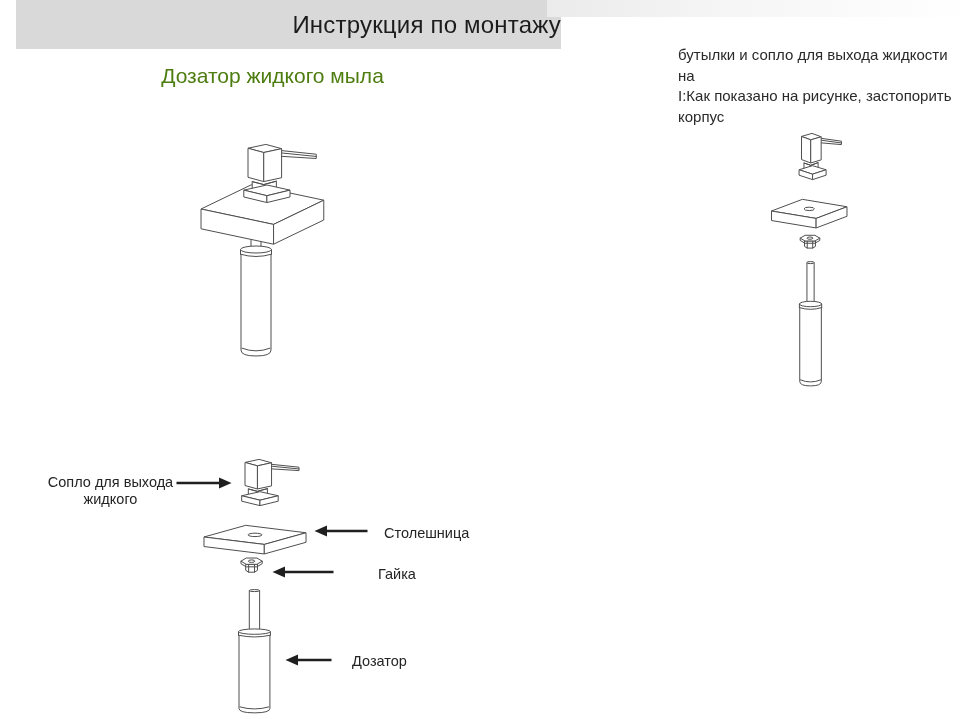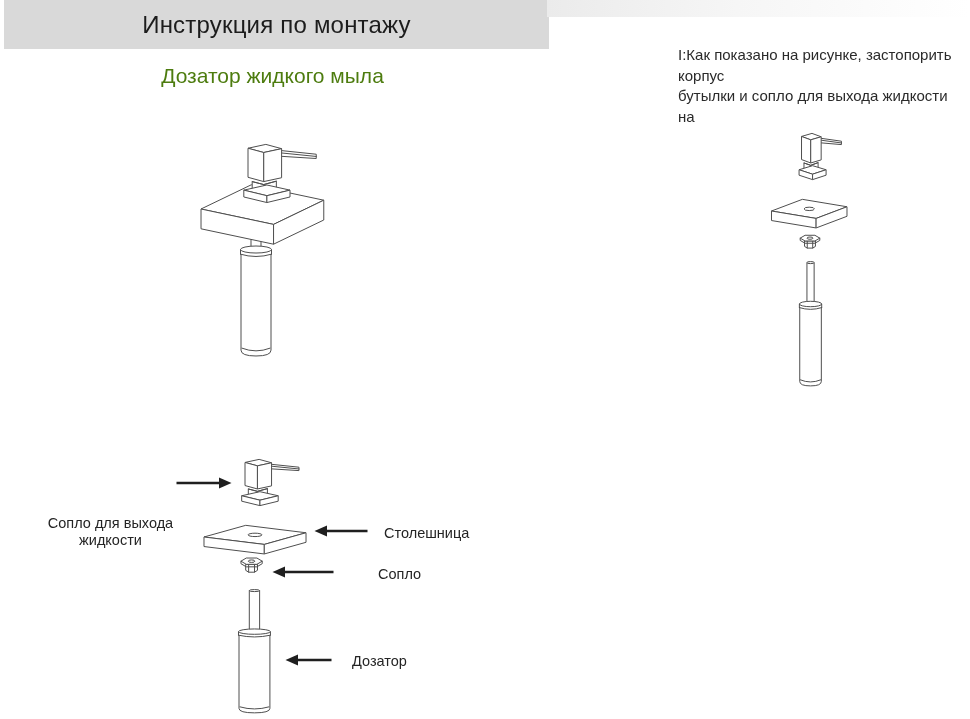--- a/index.html
+++ b/index.html
@@ -2,22 +2,22 @@
 <html><head>
 <meta charset="utf-8">
 <style>
   html,body { margin:0; padding:0; background:#ffffff; }
   .page {
     position:relative; width:970px; height:719px; background:#ffffff;
     font-family:"Liberation Sans", sans-serif; overflow:hidden;
     color:#222222;
   }
   .titlebar {
-    position:absolute; left:4px; top:0; width:545px; height:49px;
-    background:#d9d9d9; display:flex; align-items:center; justify-content:center;
+    position:absolute; left:16px; top:0; width:545px; height:49px;
+    background:#d9d9d9; display:flex; align-items:center; justify-content:flex-end;
   }
   .titlebar-fade {
     position:absolute; left:547px; top:0; right:0; height:17px;
     background:linear-gradient(90deg,#ebebeb 0%,#f6f6f6 45%,#ffffff 100%);
   }
   .page-title {
     margin:0; font-size:24px; font-weight:400; color:#1c1c1c; letter-spacing:0.2px;
   }
   .subtitle {
     position:absolute; left:0; top:64px; width:545px; margin:0;
@@ -33,21 +33,21 @@
   .fig-bottom      { left:200px; top:455px; width:115px; height:264px; }
 
   
   .lnf { fill:#ffffff; stroke:#4f4f4f; stroke-width:1; stroke-linejoin:round; vector-effect:non-scaling-stroke; }
   .lno { fill:none;    stroke:#4f4f4f; stroke-width:1; stroke-linecap:round; stroke-linejoin:round; vector-effect:non-scaling-stroke; }
 
   .part-label {
     position:absolute; font-size:14.5px; color:#242424; white-space:nowrap;
   }
   .nozzle-label {
-    left:38px; top:474px; width:145px; text-align:center; line-height:17px; white-space:normal;margin-top:41px;
+    left:38px; top:474px; width:145px; text-align:center; line-height:17px; white-space:normal;
   }
   .countertop-label { left:384px; top:525px; }
   .nut-label        { left:378px; top:566px; }
   .bottle-label     { left:352px; top:653px; }
 
   .arrow { position:absolute; }
   .arrow line    { stroke:#1f1f1f; stroke-width:2.6; }
   .arrow polygon { fill:#1f1f1f; }
 </style>
 </head>
@@ -55,22 +55,22 @@
 
 <div class="page">
 
   <header class="titlebar">
     <h1 class="page-title">Инструкция по монтажу</h1>
   </header>
   <div class="titlebar-fade"></div>
   <h2 class="subtitle">Дозатор жидкого мыла</h2>
 
   <div class="note">
+    <div>бутылки и сопло для выхода жидкости на</div>
     <div>I:Как показано на рисунке, застопорить корпус</div>
-    <div>бутылки и сопло для выхода жидкости на</div>
   </div>
 
   <svg width="0" height="0" style="position:absolute" aria-hidden="true">
     <defs>
       <g id="sym-pump">
         <polygon class="lnf" points="56,10 95,15 95,20 56,17"></polygon>
         <line class="lno" x1="56" y1="12.8" x2="95" y2="17.6"></line>
         <polygon class="lnf" points="30,8 47,3.5 62,8.5 45,13"></polygon>
         <polygon class="lnf" points="30,8 30,42 45,47 45,13"></polygon>
         <polygon class="lnf" points="45,13 62,8.5 62,42.5 45,47"></polygon>
@@ -142,19 +142,19 @@
     <polygon points="13,1.5 0.5,7 13,12.5"></polygon>
     <line x1="12" y1="7" x2="61.5" y2="7"></line>
   </svg>
   <svg class="arrow" style="left:285px; top:653px;" width="47" height="14">
     <polygon points="13,1.5 0.5,7 13,12.5"></polygon>
     <line x1="12" y1="7" x2="46.5" y2="7"></line>
   </svg>
 
   <div class="part-label nozzle-label">
     <div>Сопло для выхода</div>
-    <div>жидкости</div>
+    <div>жидкого</div>
   </div>
   <div class="part-label countertop-label">Столешница</div>
-  <div class="part-label nut-label">Сопло</div>
+  <div class="part-label nut-label">Гайка</div>
   <div class="part-label bottle-label">Дозатор</div>
 
 </div>
 
 </body></html>

